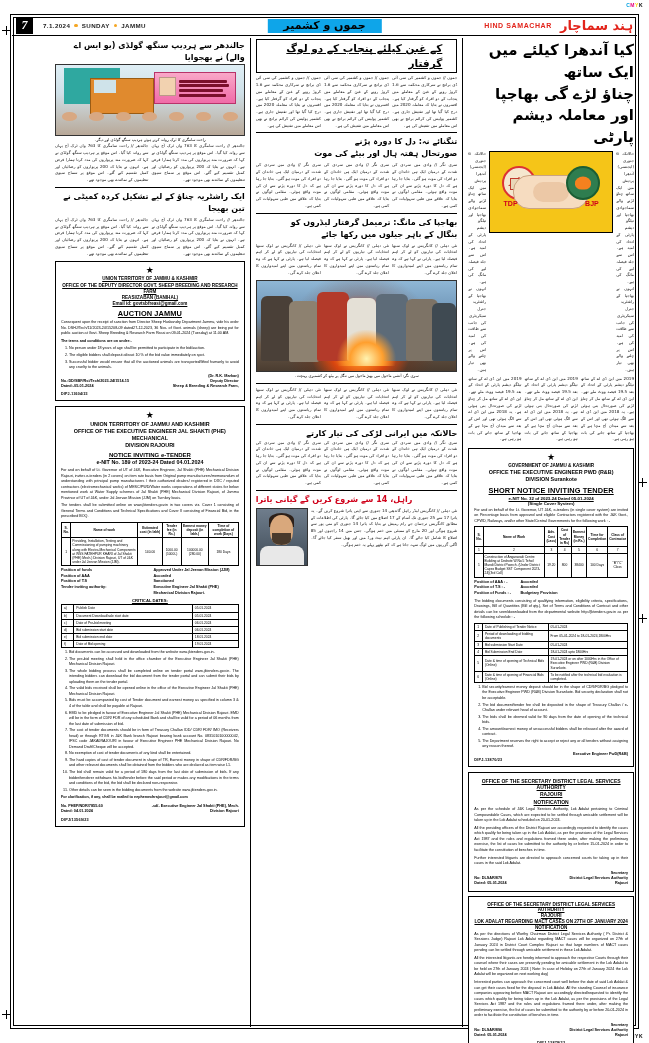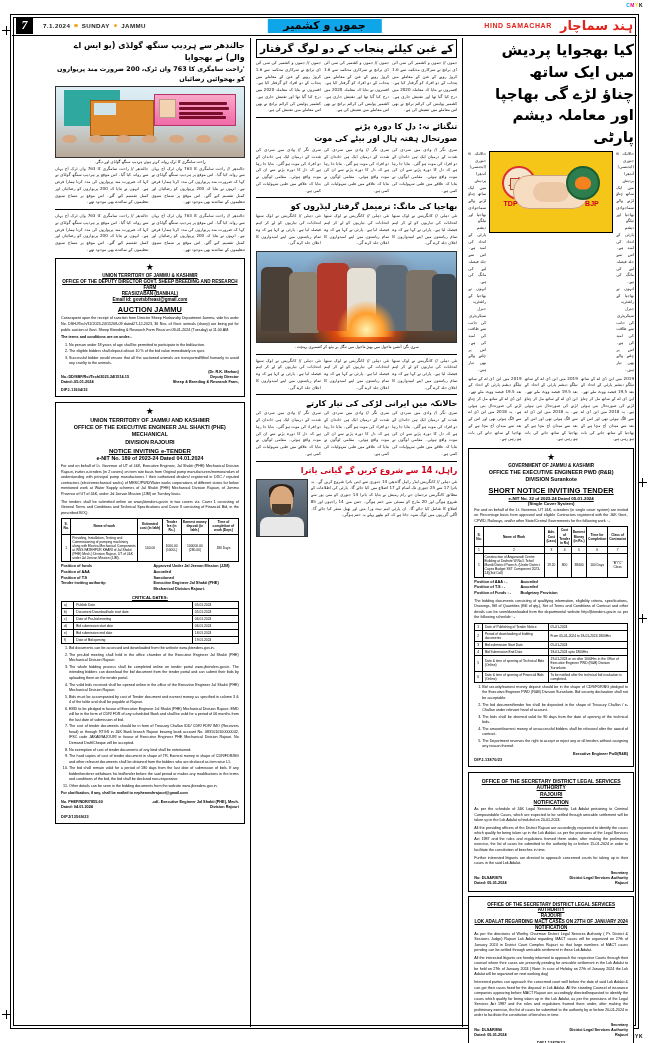--- a/index.html
+++ b/index.html
@@ -62,21 +62,21 @@
   
   .urdu-h { direction:rtl; text-align:right; font-family:"DejaVu Sans", sans-serif;
             font-weight:bold; line-height:1.5; }
   .urdu-b { direction:rtl; text-align:justify; font-family:"DejaVu Sans", sans-serif;
             font-size:4.1px; line-height:1.65; color:#111; }
   .u-xl { font-size:15px; line-height:1.45; }
   .u-lg { font-size:10.5px; line-height:1.45; }
   .u-md { font-size:8px; line-height:1.5; }
   .u-sm { font-size:6.4px; line-height:1.5; }
   .hl-red { color:#d0021b; }
-  .hl-box { border:1px solid #000; padding:1px 3px; display:inline-block; }
+  .hl-box { border:1px solid #000; padding:1px 14px; display:inline-block;text-decoration:underline; }
 
   .rule { border-top:1px solid #000; margin:3px 0; }
 
   
   .photo { position:relative; overflow:hidden; border:0.6px solid #333; }
   .cap { font-size:3.8px; direction:rtl; text-align:center;
          font-family:"DejaVu Sans", sans-serif; padding:1px 2px; line-height:1.4;}
 
   
   .ph-truck { height:72px; background:linear-gradient(#cfe4ee,#b9d4e0); }
@@ -196,21 +196,20 @@
       <span class="hind">HIND SAMACHAR</span>
       <span class="nameplate">ہند سماچار</span>
     </div>
   </div>
 
   <div class="cols">
 
     <div class="col c1">
 
       <div class="urdu-h u-md" style="padding:2px 3px 0">جالندھر سے ہردیپ سنگھ گولڈی (یو ایس اے والے) نے بھجوایا</div>
-      <div class="urdu-h u-sm" style="padding:1px 3px 2px">'راحت سامگری کا 763 واں ٹرک، 200 ضرورت مند پریواروں کو بھجوائیں رضائیاں</div>
 
       <div class="photo ph-truck" style="margin:0 3px">
         <div class="sky"></div>
           <div class="teal"></div>
         <div class="truck"></div>
           <div class="truckwin"></div>
         <div class="banner">
           <i></i>
           <div class="bline" style="top:22%;width:60%"></div>
           <div class="bline" style="top:38%;width:62%"></div>
@@ -228,20 +227,21 @@
         </div>
       </div>
       <div class="cap">راحت سامگری کا ٹرک روانہ کرتے ہوئے ہردیپ سنگھ گولڈی اور دیگر۔</div>
 
       <div style="display:flex;padding:0 3px;gap:3px;">
         <div class="urdu-b" style="flex:1">جالندھر // راحت سامگری کا 763 واں ٹرک آج یہاں سے روانہ کیا گیا۔ اس موقع پر ہردیپ سنگھ گولڈی نے کہا کہ ضرورت مند پریواروں کی مدد کرنا ہمارا فرض ہے۔ انہوں نے بتایا کہ 200 پریواروں کو رضائیاں اور کمبل تقسیم کیے گئے۔ اس موقع پر سماج سیوی تنظیموں کے نمائندے بھی موجود تھے۔</div>
         <div class="urdu-b" style="flex:1">جالندھر // راحت سامگری کا 763 واں ٹرک آج یہاں سے روانہ کیا گیا۔ اس موقع پر ہردیپ سنگھ گولڈی نے کہا کہ ضرورت مند پریواروں کی مدد کرنا ہمارا فرض ہے۔ انہوں نے بتایا کہ 200 پریواروں کو رضائیاں اور کمبل تقسیم کیے گئے۔ اس موقع پر سماج سیوی تنظیموں کے نمائندے بھی موجود تھے۔</div>
       </div>
 
       <div class="rule" style="margin:3px 3px"></div>
+      <div class="urdu-h u-md" style="padding:0 3px 2px">ایک راشٹریہ چناؤ کے لیے تشکیل کردہ کمیٹی نے تین بھیجا</div>
       <div style="display:flex;padding:0 3px;gap:3px;">
         <div class="urdu-b" style="flex:1">جالندھر // راحت سامگری کا 763 واں ٹرک آج یہاں سے روانہ کیا گیا۔ اس موقع پر ہردیپ سنگھ گولڈی نے کہا کہ ضرورت مند پریواروں کی مدد کرنا ہمارا فرض ہے۔ انہوں نے بتایا کہ 200 پریواروں کو رضائیاں اور کمبل تقسیم کیے گئے۔ اس موقع پر سماج سیوی تنظیموں کے نمائندے بھی موجود تھے۔</div>
         <div class="urdu-b" style="flex:1">جالندھر // راحت سامگری کا 763 واں ٹرک آج یہاں سے روانہ کیا گیا۔ اس موقع پر ہردیپ سنگھ گولڈی نے کہا کہ ضرورت مند پریواروں کی مدد کرنا ہمارا فرض ہے۔ انہوں نے بتایا کہ 200 پریواروں کو رضائیاں اور کمبل تقسیم کیے گئے۔ اس موقع پر سماج سیوی تنظیموں کے نمائندے بھی موجود تھے۔</div>
       </div>
 
       <div class="notice" style="margin:4px 3px 0">
         <div class="emb">★</div>
         <div class="n-t1 u">UNION TERRITORY OF JAMMU &amp; KASHMIR</div>
         <div class="n-t1 u">OFFICE OF THE DEPUTY DIRECTOR GOVT. SHEEP BREEDING AND RESEARCH FARM</div>
         <div class="n-t1 u">REASI/ZABAN (BANIHAL)</div>
@@ -401,20 +401,21 @@
       <div class="urdu-h u-md" style="padding:0 3px">تنگنائے نہ: دل کا دورہ پڑنے</div>
       <div class="urdu-h u-md" style="padding:0 3px 2px">صورتحال ہفتہ ہال اور بیٹے کی موت</div>
       <div style="display:flex;padding:0 3px;gap:3px;">
         <div class="urdu-b" style="flex:1">سری نگر // وادی میں سردی کی شدت کے درمیان ایک ہی خاندان کے دو افراد کی موت ہو گئی۔ بتایا جا رہا ہے کہ دل کا دورہ پڑنے سے ان کی موت واقع ہوئی۔ مقامی لوگوں نے بتایا کہ علاقے میں طبی سہولیات کی کمی ہے۔</div>
         <div class="urdu-b" style="flex:1">سری نگر // وادی میں سردی کی شدت کے درمیان ایک ہی خاندان کے دو افراد کی موت ہو گئی۔ بتایا جا رہا ہے کہ دل کا دورہ پڑنے سے ان کی موت واقع ہوئی۔ مقامی لوگوں نے بتایا کہ علاقے میں طبی سہولیات کی کمی ہے۔</div>
         <div class="urdu-b" style="flex:1">سری نگر // وادی میں سردی کی شدت کے درمیان ایک ہی خاندان کے دو افراد کی موت ہو گئی۔ بتایا جا رہا ہے کہ دل کا دورہ پڑنے سے ان کی موت واقع ہوئی۔ مقامی لوگوں نے بتایا کہ علاقے میں طبی سہولیات کی کمی ہے۔</div>
       </div>
 
       <div class="rule" style="margin:3px 3px"></div>
       <div class="urdu-h u-md" style="padding:0 3px">بھاجپا کی مانگ: ترمیمل گرفتار لیڈروں کو</div>
+      <div class="urdu-h u-md" style="padding:0 3px 2px">بنگال کے باہر جیلوں میں رکھا جائے</div>
       <div style="display:flex;padding:0 3px;gap:3px;">
         <div class="urdu-b" style="flex:1">نئی دہلی // کانگریس نے لوک سبھا انتخابات کی تیاریوں کو لے کر اہم فیصلہ لیا ہے۔ پارٹی نے کہا ہے کہ وہ تمام ریاستوں میں اپنے امیدواروں کا اعلان جلد کرے گی۔</div>
         <div class="urdu-b" style="flex:1">نئی دہلی // کانگریس نے لوک سبھا انتخابات کی تیاریوں کو لے کر اہم فیصلہ لیا ہے۔ پارٹی نے کہا ہے کہ وہ تمام ریاستوں میں اپنے امیدواروں کا اعلان جلد کرے گی۔</div>
         <div class="urdu-b" style="flex:1">نئی دہلی // کانگریس نے لوک سبھا انتخابات کی تیاریوں کو لے کر اہم فیصلہ لیا ہے۔ پارٹی نے کہا ہے کہ وہ تمام ریاستوں میں اپنے امیدواروں کا اعلان جلد کرے گی۔</div>
       </div>
 
       <div class="photo ph-fire" style="margin:4px 3px 0">
         <div class="bg"></div>
         <div class="p" style="left:2%;top:16%;width:16%;height:72%;background:#4a4038"></div>
         <div class="p" style="left:16%;top:22%;width:15%;height:68%;background:#8d8170"></div>
@@ -436,39 +437,39 @@
 
       <div class="rule" style="margin:3px 3px"></div>
       <div class="urdu-h u-md" style="padding:0 3px">حالانکہ میں ایرانی لڑکی کی تیار کارتے</div>
       <div style="display:flex;padding:0 3px;gap:3px;">
         <div class="urdu-b" style="flex:1">سری نگر // وادی میں سردی کی شدت کے درمیان ایک ہی خاندان کے دو افراد کی موت ہو گئی۔ بتایا جا رہا ہے کہ دل کا دورہ پڑنے سے ان کی موت واقع ہوئی۔ مقامی لوگوں نے بتایا کہ علاقے میں طبی سہولیات کی کمی ہے۔</div>
         <div class="urdu-b" style="flex:1">سری نگر // وادی میں سردی کی شدت کے درمیان ایک ہی خاندان کے دو افراد کی موت ہو گئی۔ بتایا جا رہا ہے کہ دل کا دورہ پڑنے سے ان کی موت واقع ہوئی۔ مقامی لوگوں نے بتایا کہ علاقے میں طبی سہولیات کی کمی ہے۔</div>
         <div class="urdu-b" style="flex:1">سری نگر // وادی میں سردی کی شدت کے درمیان ایک ہی خاندان کے دو افراد کی موت ہو گئی۔ بتایا جا رہا ہے کہ دل کا دورہ پڑنے سے ان کی موت واقع ہوئی۔ مقامی لوگوں نے بتایا کہ علاقے میں طبی سہولیات کی کمی ہے۔</div>
       </div>
 
       <div class="rule" style="margin:3px 3px"></div>
-      <div class="urdu-h u-md hl-red" style="padding:0 3px 2px;text-align:right">راہل، 14 سے شروع کریں گے گیانی یاترا</div>
+      <div class="urdu-h u-md hl-red" style="padding:0 3px 2px;text-align:left">راہل، 14 سے شروع کریں گے گیانی یاترا</div>
 
       <div style="display:flex;padding:0 3px;gap:3px;align-items:flex-start;">
         <div class="photo ph-man" style="width:52px;flex:none">
           <div class="bg"></div>
             <div class="hair"></div>
             <div class="head"></div>
           <div class="beard"></div>
             <div class="body"></div>
         </div>
         <div class="urdu-b" style="flex:1">نئی دہلی // کانگریس لیڈر راہل گاندھی 14 جنوری سے اپنی یاترا شروع کریں گے۔ یہ یاترا 17 سے 25 جنوری تک آسام کے 17 اضلاع میں کیا جائے گا۔ پارٹی کی اطلاعات کے مطابق کانگریس ترجمان جے رام رمیش نے بتایا کہ یاترا 14 جنوری کو منی پور سے شروع ہوگی اور 20 مارچ کو ممبئی میں ختم ہوگی۔ جس میں 14 راجیوں اور 85 اضلاع کا شامل کیا جائے گا۔ ان پارٹی اہم نیٹ ورڈ میں اور بھیل سفر کیا جائے گا۔ اگلی گزریوں میں لوگ سہہ جاتا ہے کہ کم بیٹھے پہلے یہ ختم ہوگی۔</div>
       </div>
     </div>
 
     <div class="vrule"></div>
 
     <div class="col c3">
 
-      <div class="urdu-h u-xl" style="padding:2px 3px 0">کیا بھجوایا پردیش میں ایک ساتھ</div>
+      <div class="urdu-h u-xl" style="padding:2px 3px 0">کیا آندھرا کیلئے میں ایک ساتھ</div>
       <div class="urdu-h u-xl" style="padding:0 3px 2px">چناؤ لڑے گی بھاجپا اور معاملہ دیشم پارٹی</div>
 
       <div style="display:flex;padding:0 3px;gap:3px;align-items:flex-start;">
         <div class="urdu-b" style="flex:1">حالانکہ 6 جنوری (ایجنسی) آندھرا پردیش میں ایک ساتھ چناؤ لڑنے والے سماجوادی بھاجپا اور تیلگو دیشم پارٹی کے اتحاد کی امید ہے۔ اس سے جلد فیصلہ لیے کی مانگ کی ہے۔ انہوں نے بھاجپا کے راشٹریہ جنرل سیکریٹری کی جانب سے طاقت کی امید کی ہے۔ اس پر چلنے والے بھی تیار ہیں۔</div>
         <div class="photo ph-party" style="flex:none;width:124px">
           <div class="logoL">
             <div class="roof"></div>
               <div class="house"></div>
           </div>
           <div class="hand"></div>

